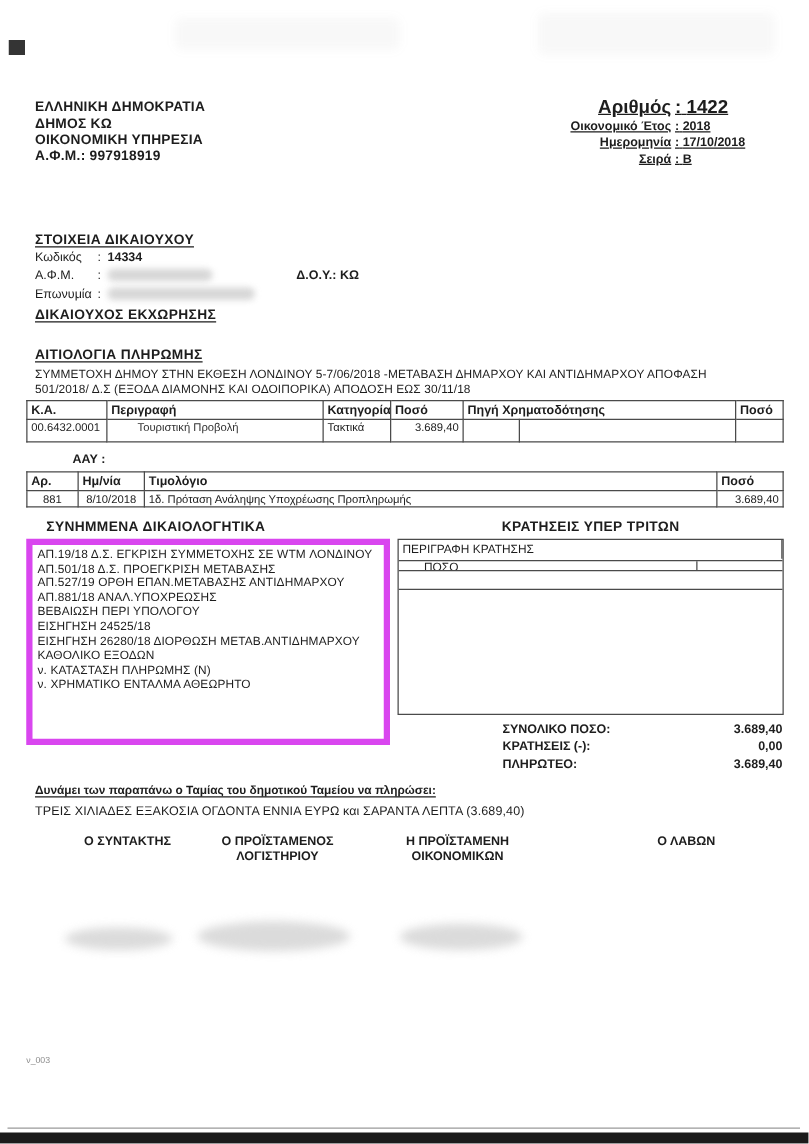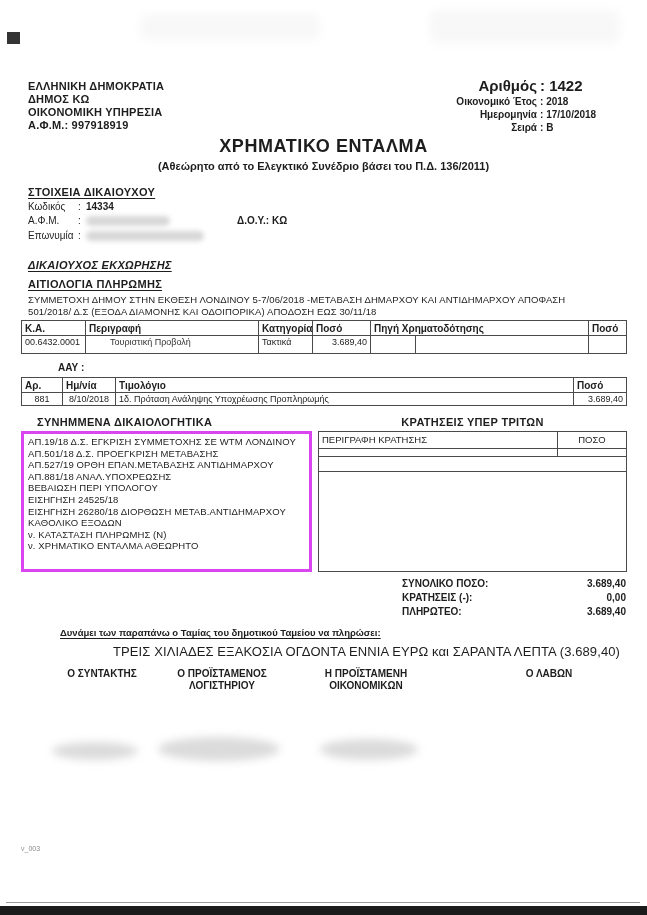--- a/index.html
+++ b/index.html
@@ -16,21 +16,21 @@
   .smudge.s1 { left:140px; top:14px; width:180px; height:26px; }
   .smudge.s2 { left:430px; top:10px; width:190px; height:34px; }
   .bottom-line { position:absolute; left:6px; top:902px; width:634px; height:1px; background:#9a9a9a; }
   .bottom-bar { position:absolute; left:0; top:906px; width:647px; height:9px; background:#1b1b1b; }
 
   
   .hdr-left { position:absolute; left:28px; top:80px; font-size:11px; font-weight:bold; line-height:13px; letter-spacing:.2px; }
 
   
   .hdr-right { position:absolute; left:360px; top:76px; width:266px; }
-  .hr-row { display:grid; grid-template-columns:1fr 86px; font-size:10px; font-weight:bold; line-height:13px; }
+  .hr-row { display:grid; grid-template-columns:1fr 86px; font-size:10px; font-weight:bold; line-height:13px;text-decoration:underline; }
   .hr-row .lbl { text-align:right; padding-right:3px; }
   .hr-row .val { text-align:left; }
   .hr-row.big { font-size:15px; line-height:19px; }
 
   
   .title-wrap { position:absolute; left:0; top:136px; width:100%; text-align:center; }
   .doc-title { font-size:18px; font-weight:bold; letter-spacing:.6px; }
   .doc-subtitle { font-size:11px; font-weight:bold; margin-top:3px; }
 
   
@@ -38,21 +38,21 @@
 
   .beneficiary { position:absolute; left:28px; top:186px; width:420px; }
   .f-row { position:relative; font-size:10px; margin-top:2.5px; line-height:12px; }
   .f-label { display:inline-block; width:50px; }
   .f-colon { display:inline-block; width:8px; }
   .f-value { font-weight:bold; }
   .redact { display:inline-block; background:#cdcdcd; filter:blur(2.5px); border-radius:5px; vertical-align:middle; opacity:.8; }
   .redact.name { width:118px; height:10px; }
   .redact.afm { width:84px; height:10px; }
   .doy { position:absolute; left:209px; top:0; font-weight:bold; }
-  .assign-title { margin-top:17px;font-style:italic; }
+  .assign-title { margin-top:4px; }
 
   .justification { position:absolute; left:28px; top:278px; width:592px; }
   .just-text { font-size:9.5px; line-height:11.5px; margin-top:4px; letter-spacing:.1px; }
 
   
   table { border-collapse:collapse; }
   .grid-table { position:absolute; left:21px; table-layout:fixed; font-size:10px; }
   .grid-table th, .grid-table td { border:1px solid #4a4a4a; padding:1px 3px; overflow:hidden; white-space:nowrap; }
   .grid-table th { font-weight:bold; text-align:left; height:15px; }
   .expense { top:320px; width:605px; }
@@ -60,41 +60,41 @@
   .t-center { text-align:center; }
   .t-right { text-align:right; }
   .desc-cell { padding-left:24px !important; color:#333; }
 
   .aay-label { position:absolute; left:58px; top:362px; font-size:10px; font-weight:bold; }
   .aay { top:377px; width:605px; }
   .aay td { height:13px; font-size:9px; }
 
   
   .attach-title { position:absolute; left:37px; top:416px; }
-  .attach-box { position:absolute; left:21px; top:431px; width:291px; height:141px; border:3px solid #d946ef; padding:2px 4px; font-size:9.5px; line-height:11.6px; letter-spacing:.1px; overflow:hidden; }
+  .attach-box { position:absolute; left:21px; top:431px; width:291px; height:165px; border:5px solid #d946ef; padding:2px 4px; font-size:9.5px; line-height:11.6px; letter-spacing:.1px; overflow:hidden; }
   .deduct-title { position:absolute; left:318px; top:416px; width:309px; text-align:center; }
   .kt { position:absolute; left:318px; top:431px; width:309px; height:141px; border:1px solid #4a4a4a; display:flex; flex-direction:column; font-size:9.5px; }
   .kt-row { display:flex; border-bottom:1px solid #4a4a4a; }
   .kt-row .c1 { flex:1; padding:2px 3px; border-right:1px solid #4a4a4a; }
   .kt-row .c2 { width:68px; padding:2px 3px; text-align:center; }
-  .kt-head { height:17px; }
+  .kt-head { height:17px;flex-direction:column; }
   .kt-empty { height:8px; }
   .kt-total { height:15px; font-weight:bold; }
   .kt-space { flex:1; }
 
   
   .totals { position:absolute; left:402px; top:577px; width:224px; font-size:10px; font-weight:bold; }
   .tot-row { display:flex; line-height:14px; }
   .tot-row .tl { flex:1; text-align:left; }
   .tot-row .tv { text-align:right; }
 
   
-  .payorder { position:absolute; left:28px; top:627px; width:560px;margin-left:32px; }
+  .payorder { position:absolute; left:28px; top:627px; width:560px; }
   .pay-instr { font-size:9.5px; font-weight:bold; text-decoration:underline; text-underline-offset:2px; }
-  .pay-words { font-size:13px; margin-top:6px; letter-spacing:.1px;text-align:right; }
+  .pay-words { font-size:10px; margin-top:6px; letter-spacing:.1px; }
 
   
   .sig { position:absolute; top:668px; text-align:center; font-size:10px; font-weight:bold; line-height:12px; }
   .sig.s1 { left:47px;  width:110px; }
   .sig.s2 { left:152px; width:140px; }
   .sig.s3 { left:296px; width:140px; }
   .sig.s4 { left:494px; width:110px; }
   .sig-blur { position:absolute; background:#d5d5d5; border-radius:50%; filter:blur(4px); opacity:.85; }
   .sig-blur.b1 { left:52px;  top:742px; width:86px;  height:18px; }
   .sig-blur.b2 { left:158px; top:737px; width:122px; height:24px; }
@@ -130,24 +130,20 @@
     <div class="hr-row">
       <span class="lbl">Ημερομηνία</span>
       <span class="val"><span>:</span> <span>17/10/2018</span></span>
     </div>
     <div class="hr-row">
       <span class="lbl">Σειρά</span>
       <span class="val"><span>:</span> <span>Β</span></span>
     </div>
   </div>
 
-  <div class="title-wrap">
-    <div class="doc-title">ΧΡΗΜΑΤΙΚΟ ΕΝΤΑΛΜΑ</div>
-    <div class="doc-subtitle">(Αθεώρητο από το Ελεγκτικό Συνέδριο βάσει του Π.Δ. 136/2011)</div>
-  </div>
 
   <div class="beneficiary">
     <div class="section-h">ΣΤΟΙΧΕΙΑ ΔΙΚΑΙΟΥΧΟΥ</div>
     <div class="f-row">
       <span class="f-label">Κωδικός</span><span class="f-colon">:</span><span class="f-value">14334</span>
     </div>
     <div class="f-row">
       <span class="f-label">Α.Φ.Μ.</span><span class="f-colon">:</span><span class="redact afm"></span>
       <span class="doy"><span>Δ.Ο.Υ.:</span> <span>ΚΩ</span></span>
     </div>

